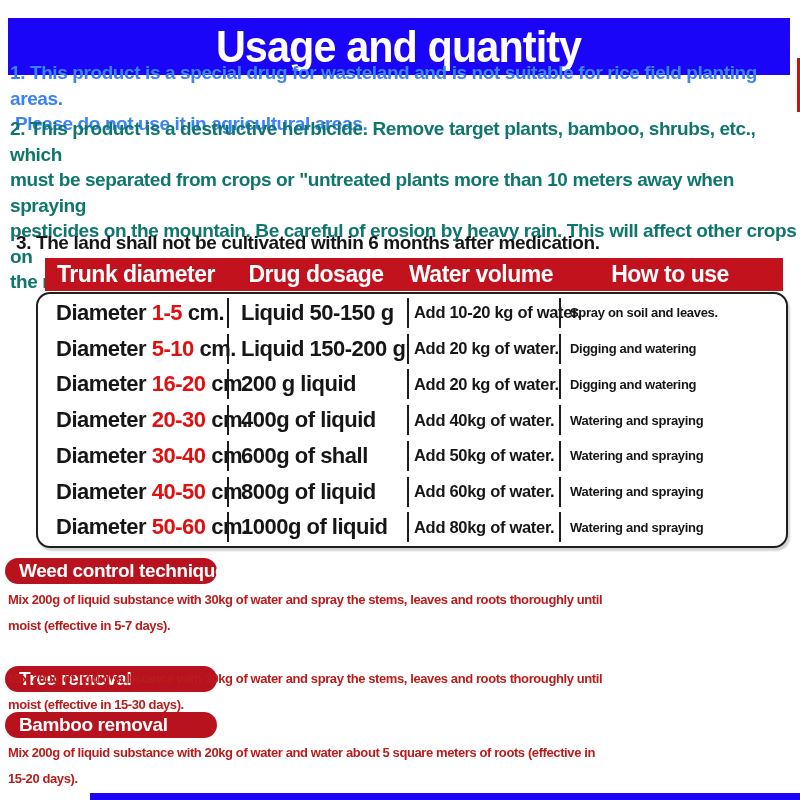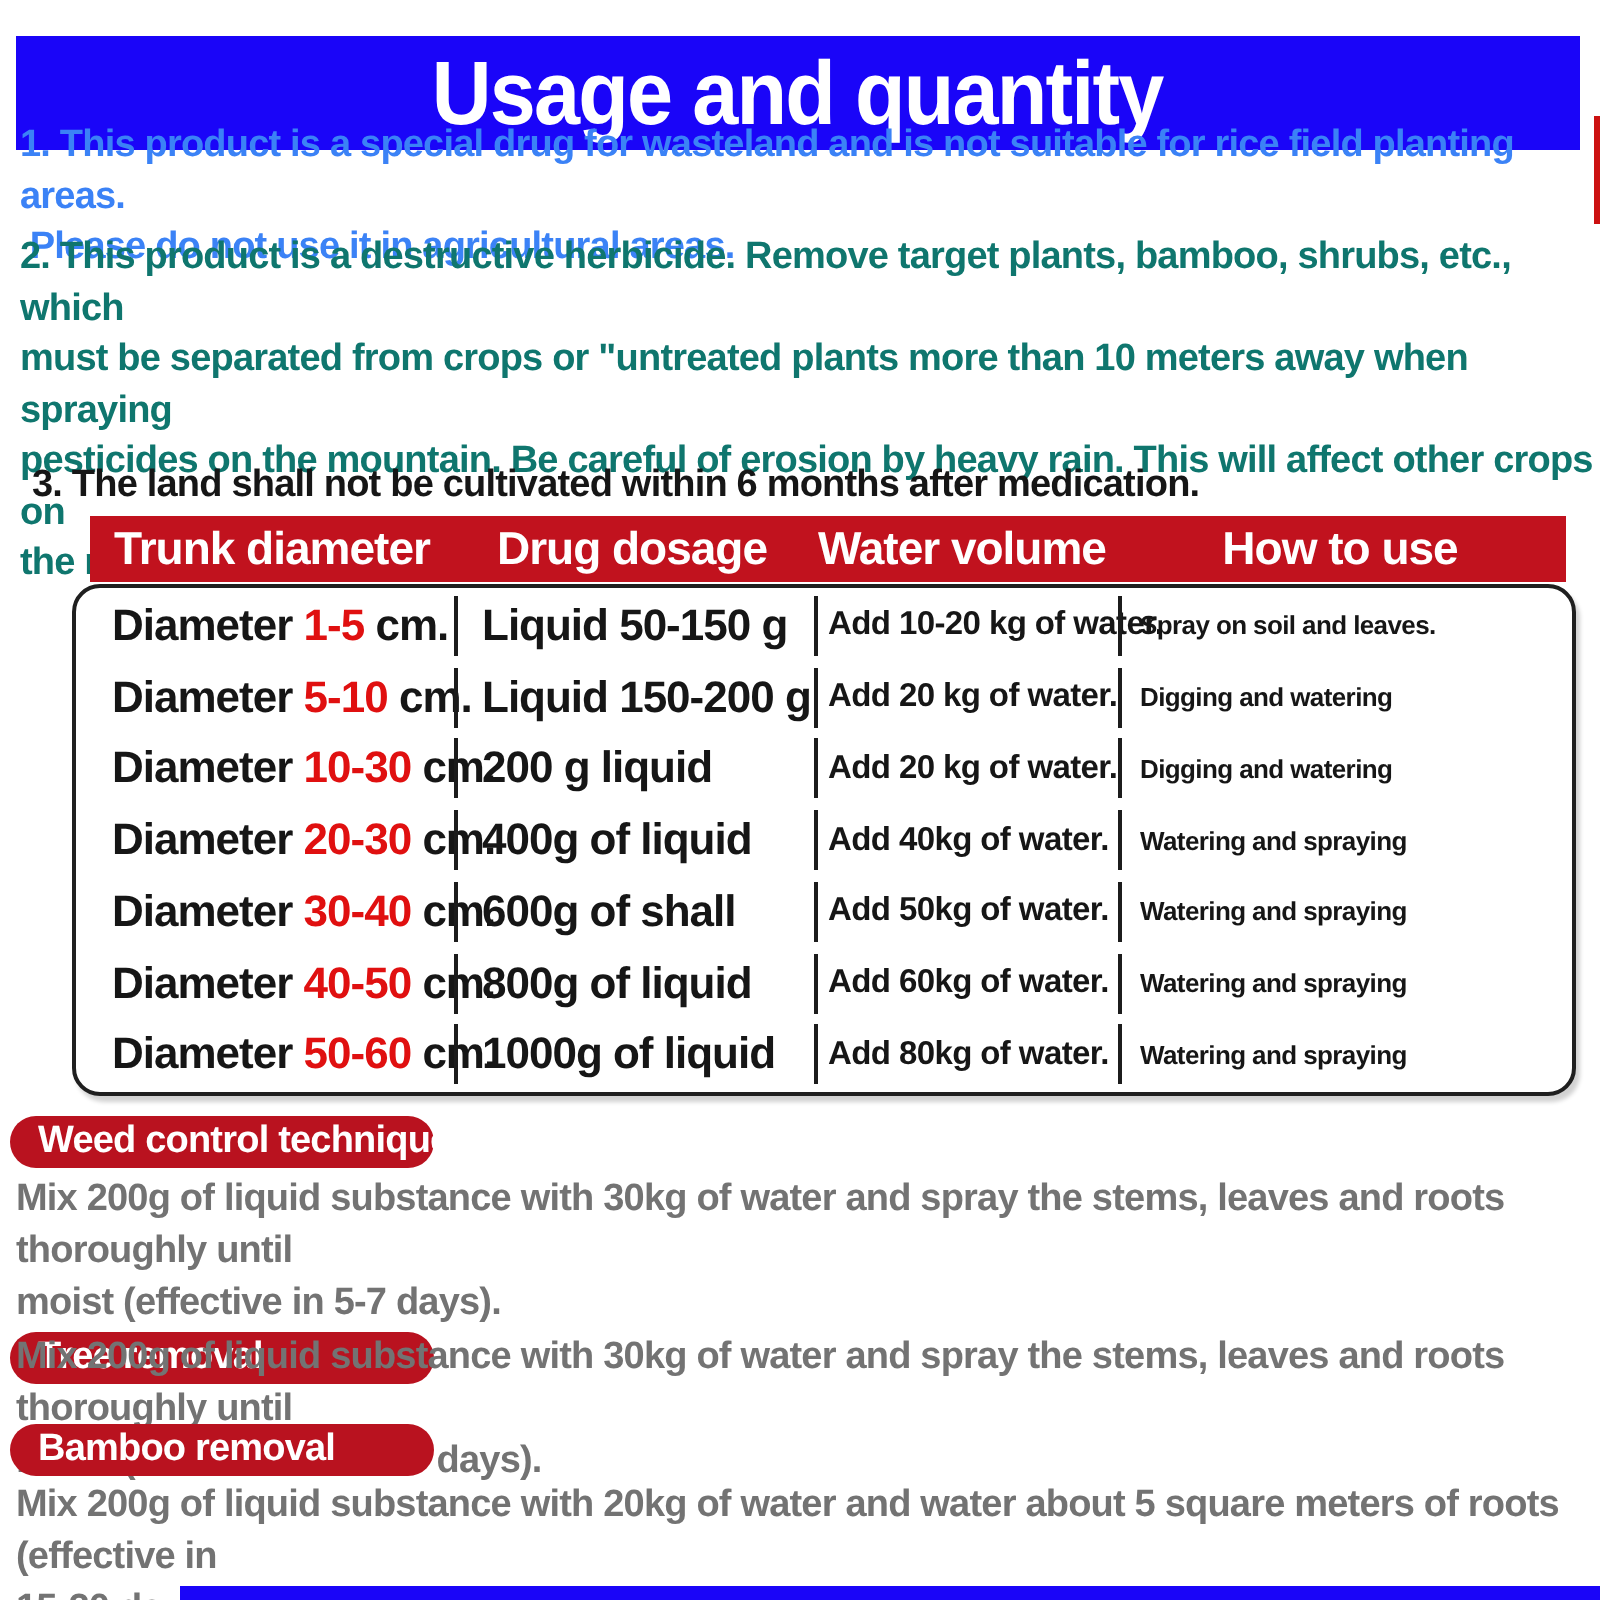--- a/index.html
+++ b/index.html
@@ -34,22 +34,22 @@
   .c3{font-size:16.5px;padding-left:5px;letter-spacing:-.3px;}
   .c4{font-size:13px;padding-left:9px;letter-spacing:-.3px;}
   .red{color:#e01010;}
   
   .pill{position:absolute;left:5px;width:212px;height:26px;background:#b9121f;border-radius:14px;
         color:#ffffff;font-size:19px;line-height:26px;padding-left:14px;box-sizing:border-box;
         letter-spacing:-.4px;white-space:nowrap;}
   .pill-1{top:558px;}
   .pill-2{top:666px;}
   .pill-3{top:712px;}
-  .sect{position:absolute;left:8px;width:788px;font-size:19px;line-height:26px;
-        letter-spacing:-.4px;white-space:pre-wrap;color:#737373;}
+  .sect{position:absolute;left:8px;width:788px;font-size:13px;line-height:26px;
+        letter-spacing:-.4px;white-space:pre-wrap;color:#b91c1c;}
   .sect-1{top:587px;}
   .sect-2{top:666px;}
   .sect-3{top:740px;}
   .bottom-strip{position:absolute;left:90px;top:793px;width:710px;height:7px;background:#1a05f8;}
 </style>
 </head>
 <body>
 
 <div id="screen">
 
@@ -79,21 +79,21 @@
         <div class="cell c3">Add 10-20 kg of water.</div>
         <div class="cell c4">Spray on soil and leaves.</div>
       </div>
       <div class="trow">
         <div class="cell c1"><span>Diameter</span><span>&nbsp;</span><span class="red">5-10</span><span>&nbsp;</span><span>cm.</span></div>
         <div class="cell c2">Liquid 150-200 g</div>
         <div class="cell c3">Add 20 kg of water.</div>
         <div class="cell c4">Digging and watering</div>
       </div>
       <div class="trow">
-        <div class="cell c1"><span>Diameter</span><span>&nbsp;</span><span class="red">10-30</span><span>&nbsp;</span><span>cm.</span></div>
+        <div class="cell c1"><span>Diameter</span><span>&nbsp;</span><span class="red">16-20</span><span>&nbsp;</span><span>cm.</span></div>
         <div class="cell c2">200 g liquid</div>
         <div class="cell c3">Add 20 kg of water.</div>
         <div class="cell c4">Digging and watering</div>
       </div>
       <div class="trow">
         <div class="cell c1"><span>Diameter</span><span>&nbsp;</span><span class="red">20-30</span><span>&nbsp;</span><span>cm.</span></div>
         <div class="cell c2">400g of liquid</div>
         <div class="cell c3">Add 40kg of water.</div>
         <div class="cell c4">Watering and spraying</div>
       </div>

